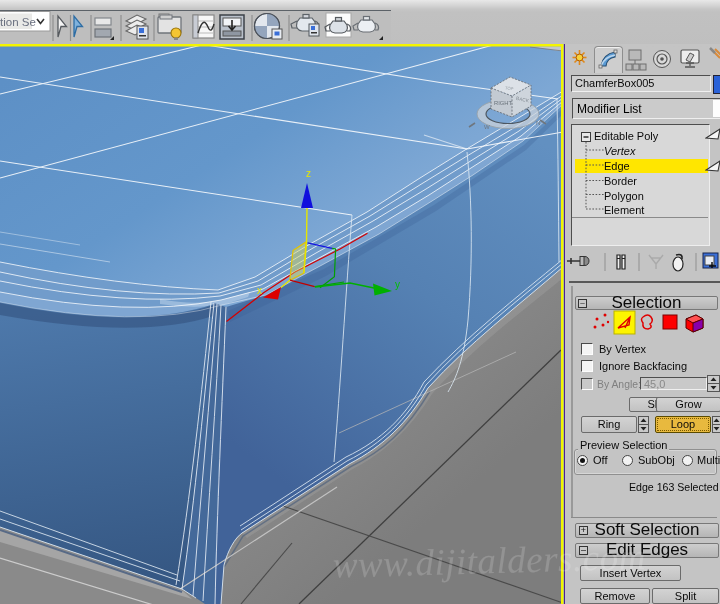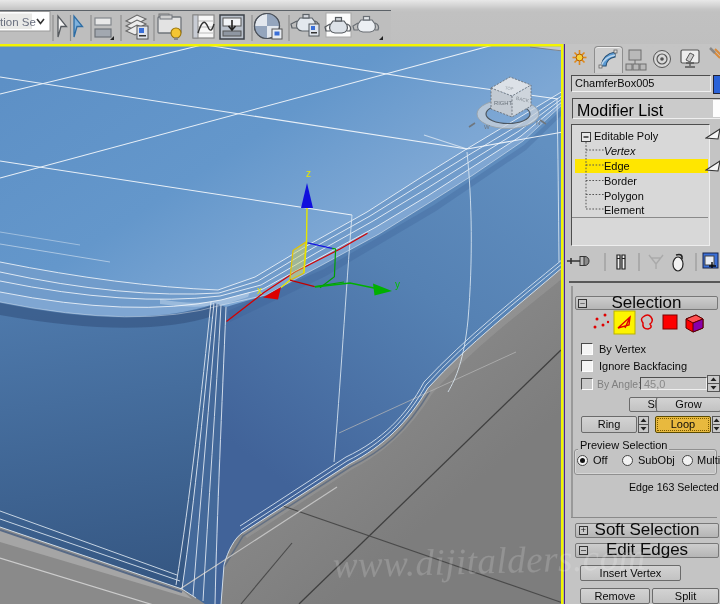--- a/index.html
+++ b/index.html
@@ -307,21 +307,21 @@
   <path d="M147 6 L155 14 M150 5 L156 11" stroke="#d98a3a" stroke-width="2"></path>
   <path d="M145 4 L150 9" stroke="#888" stroke-width="2.5"></path>
 </svg>
 
 <div class="fld" style="left:6px;top:31px;width:138px;height:15px;"></div>
 <div class="lbl" style="left:10px;top:33px;">ChamferBox005</div>
 <div style="left:147.5px;top:31px;width:8.5px;height:17px;background:#2a62d8;border:1px solid #223;"></div>
 
 <div class="fld" style="left:7px;top:54px;width:149px;height:19px;background:#cbcbcb;"></div>
 <div style="left:148px;top:56px;width:8px;height:17px;background:#fdfdfd;"></div>
-<div class="lbl" style="left:12px;top:58px;font-size:16px;color:#000;">Modifier List</div>
+<div class="lbl" style="left:12px;top:58px;font-size:12px;color:#000;">Modifier List</div>
 
 <div style="left:6px;top:80px;width:137px;height:120px;background:#d8d8d8;border-top:1.5px solid #4e4e4e;border-left:1.5px solid #4e4e4e;border-bottom:1px solid #eee;border-right:1px solid #eee;"></div>
 <div style="left:7px;top:173px;width:136px;height:1px;background:#8a8a8a;"></div>
 <div style="left:10px;top:114.5px;width:133px;height:14.5px;background:#ffe600;"></div>
 <svg style="left:6px;top:80px;position:absolute" width="137" height="120" viewBox="0 0 137 120">
   <g stroke="#3c3c3c" stroke-width="1" fill="#e8e8e8">
     <rect x="10.5" y="8.5" width="9" height="9"></rect>
   </g>
   <path d="M12.5 13 L17.5 13" stroke="#111" stroke-width="1.3"></path>
   <g stroke="#555" stroke-dasharray="1.6 1.6">

